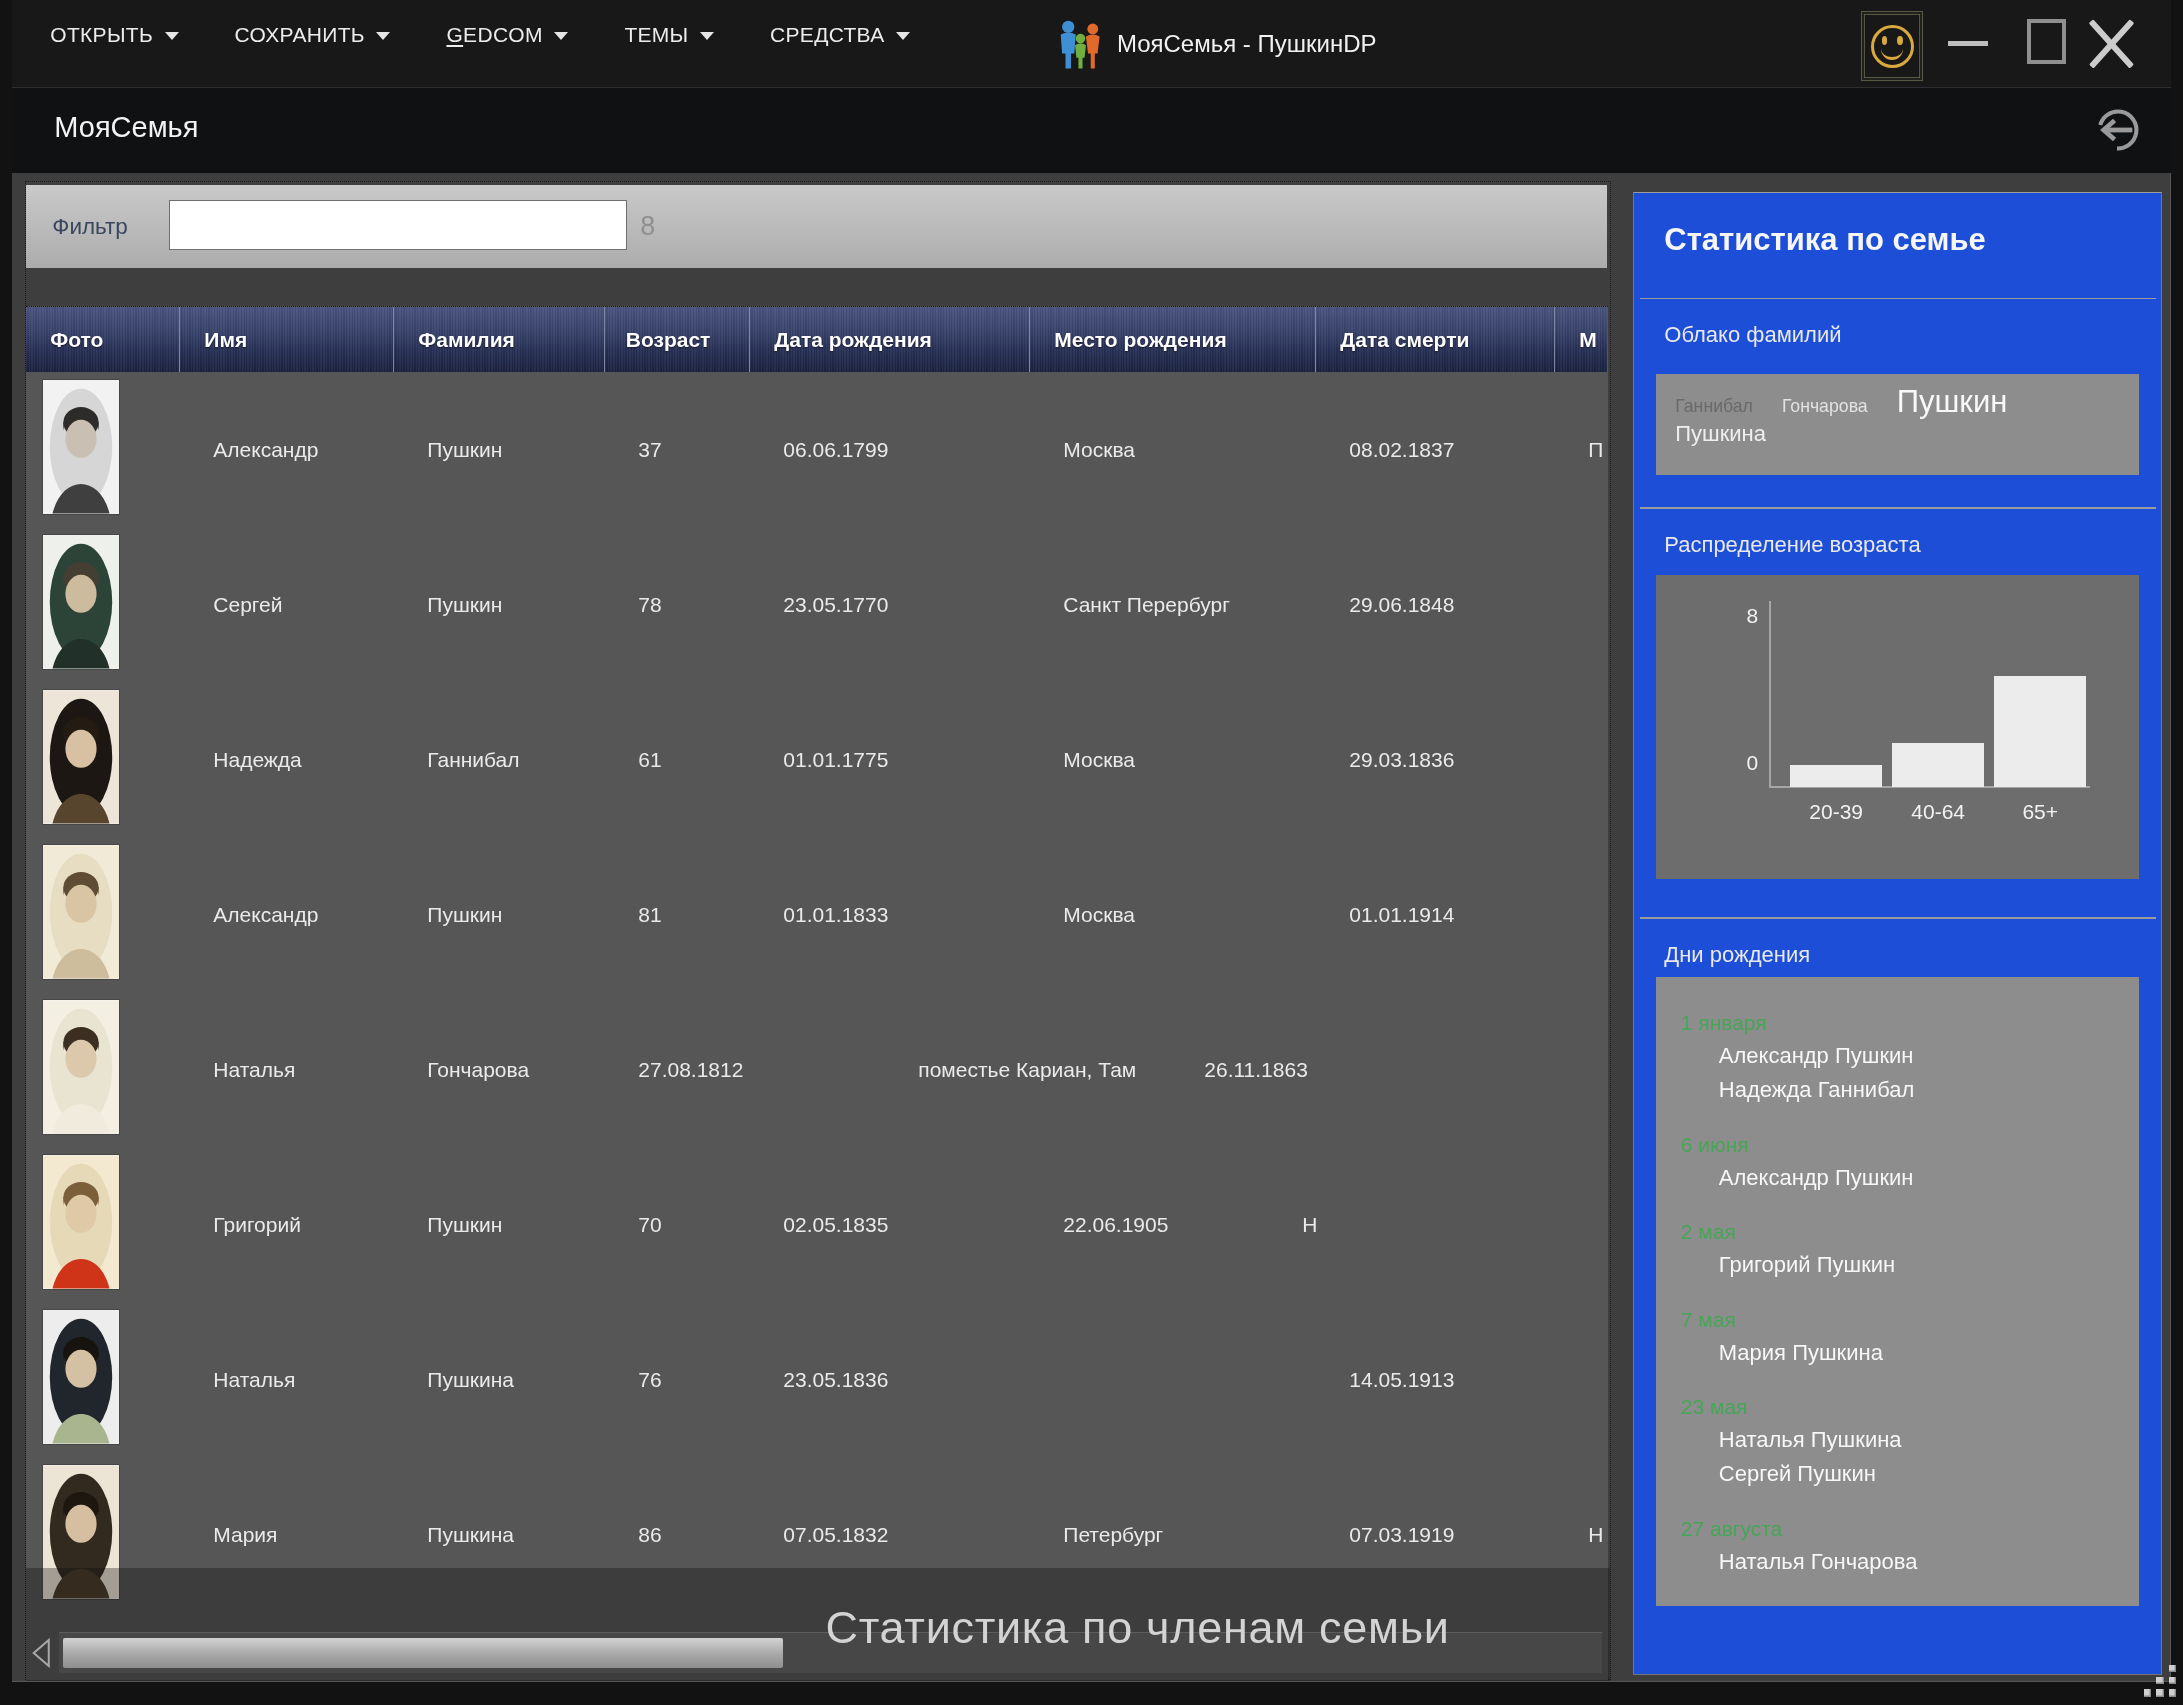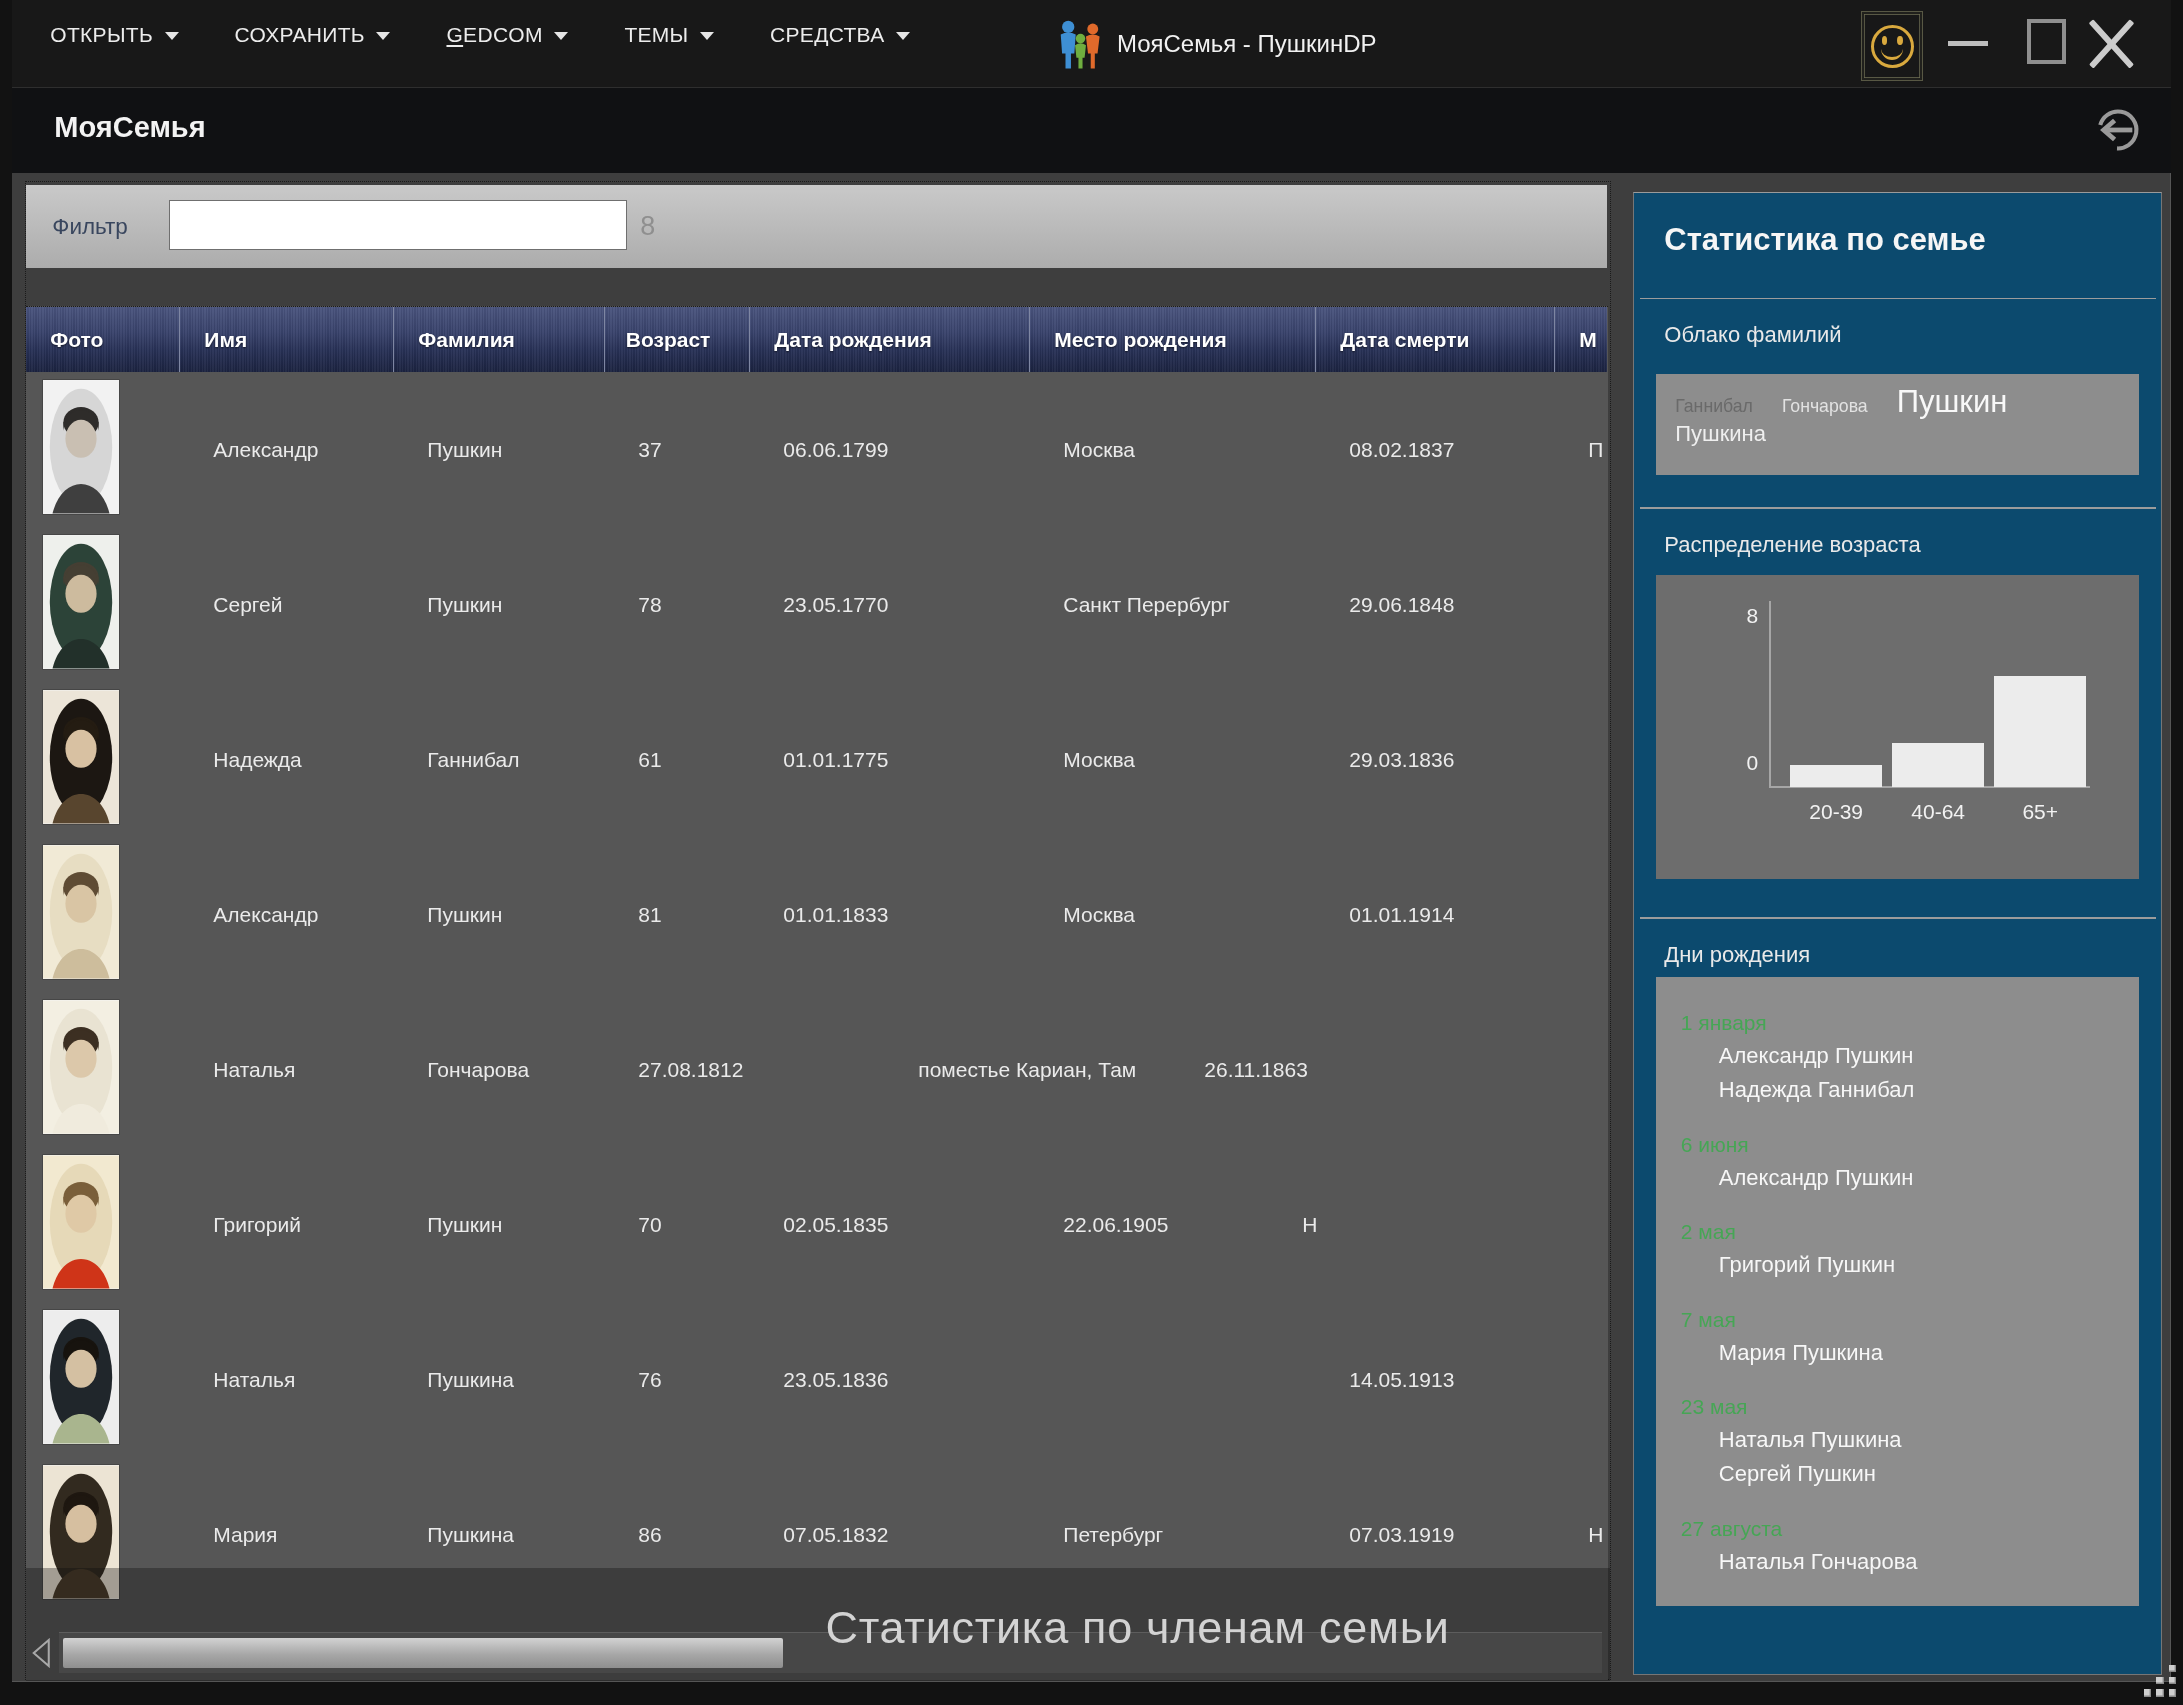--- a/index.html
+++ b/index.html
@@ -24,21 +24,21 @@
   .smiley .eye{position:absolute;top:8.2px;width:5.5px;height:8.9px;border-radius:50%;background:#d9a93e;}
   .smiley .eye.l{left:8.2px}.smiley .eye.r{right:8.2px}
   .smiley .mouth{position:absolute;left:50%;transform:translateX(-50%);bottom:4.1px;width:22px;height:10.2px;border-bottom:3.4px solid #d9a93e;border-radius:0 0 17.7px 17.7px;}
   .btn-min{position:absolute;left:1936px;top:41px;width:40px;height:4.8px;background:#bdbdbd;}
   .btn-max{position:absolute;left:2015px;top:19px;width:31px;height:37px;border:4.8px solid #8f8f8f;}
   .btn-close{position:absolute;left:2075px;top:16.4px;width:48px;height:55px;}
   .btn-close .b{position:absolute;left:-6.8px;top:24.6px;width:61px;height:5.5px;background:#cccccc;border-radius:1.4px;}
   .btn-close .b1{transform:rotate(48deg);} .btn-close .b2{transform:rotate(-48deg);}
   
   .subheader{position:absolute;left:12.3px;top:87px;width:2159px;height:86px;background:#101113;border-top:1.4px solid #2e2e2e;box-sizing:border-box;}
-  .subheader-title{position:absolute;left:42px;top:23px;font-size:29px;font-weight:bold;color:#f3f3f3;}
+  .subheader-title{position:absolute;left:42px;top:23px;font-size:29px;font-weight:normal;color:#f3f3f3;}
   .back-btn{position:absolute;left:2078px;top:13.6px;width:56px;height:56px;}
   
   .content{position:absolute;left:12.3px;top:173px;width:2159px;height:1509px;background:#3e3e3e;
      border-right:1.4px solid #565656;border-bottom:1.4px solid #565656;box-sizing:border-box;}
   .left-region{position:absolute;left:12.3px;top:8.2px;width:1586px;height:1499px;border:1.4px dotted #1a1a1a;box-sizing:border-box;}
   
   .filter-bar{position:absolute;left:0.7px;top:2.7px;width:1581px;height:83px;background:linear-gradient(180deg,#c9c9c9,#acacac);}
   .filter-label{position:absolute;left:26px;top:29px;font-size:22.5px;color:#39465e;}
   .filter-input{position:absolute;left:143px;top:15px;width:434px;height:48px;background:#ffffff;border:1.4px solid #6f6f6f;font-size:22px;padding:0 11px;color:#222;outline:none;}
   .filter-count{position:absolute;left:614px;top:26px;font-size:27px;color:#8f8f8f;}
@@ -56,21 +56,21 @@
   .trow{position:relative;height:155px;display:flex;}
   .cell{box-sizing:border-box;display:flex;align-items:center;padding-left:34px;font-size:21px;color:#eaeaea;white-space:nowrap;overflow:hidden;}
   .photo{position:absolute;left:16.4px;top:8.2px;width:76px;height:134px;background:#f4f4f4;box-shadow:0 0 0 0.7px rgba(0,0,0,.25);}
   
   .bottom-overlay{position:absolute;left:0;top:1386px;width:100%;height:113px;background:rgba(10,10,10,.32);}
   .hscroll{position:absolute;left:33px;top:1450px;width:1543px;height:40px;background:#474747;border-top:0.7px solid #5d5d5d;}
   .hthumb{position:absolute;left:4.1px;top:4.8px;width:720px;height:30px;border-radius:2px;background:linear-gradient(180deg,#d2d2d2,#a7a7a7 55%,#8f8f8f);}
   .harrow{position:absolute;left:5.5px;top:1456px;width:20.5px;height:30px;}
   .big-caption{position:absolute;left:1112px;top:1420px;transform:translateX(-50%);font-size:45px;color:#d3d3d3;white-space:nowrap;letter-spacing:0.7px;}
   
-  .sidebar{position:absolute;left:1621px;top:19px;width:529px;height:1483px;background:#0c4a6e;
+  .sidebar{position:absolute;left:1621px;top:19px;width:529px;height:1483px;background:#1d4ed8;
      border:1.4px solid #767676;border-top-color:#9b9b9b;box-sizing:border-box;padding:0 20.5px;}
   .sb-title{margin:29px 0 0 9.5px;font-size:31px;font-weight:bold;color:#f6f6f6;}
   .sb-sep{height:1.4px;background:#9c9c9c;margin:0 -15px;}
   .sep1{margin-top:40px;} .sep2{margin-top:32px;} .sep3{margin-top:38px;}
   .sb-label{margin:23px 0 0 9.5px;font-size:22px;color:#e9e9e9;}
   .cloud-box{margin:26px 1.4px 0;height:82px;background:#8d8d8d;padding:9.5px 19px;box-sizing:content-box;overflow:hidden;}
   .cloud-inner{display:flex;flex-wrap:wrap;align-items:baseline;column-gap:29px;row-gap:1.4px;}
   .tag{white-space:nowrap;}
   .tag.s1{font-size:17.7px;color:#6a6a6a;}
   .tag.s2{font-size:17.7px;color:#e2e2e2;}

